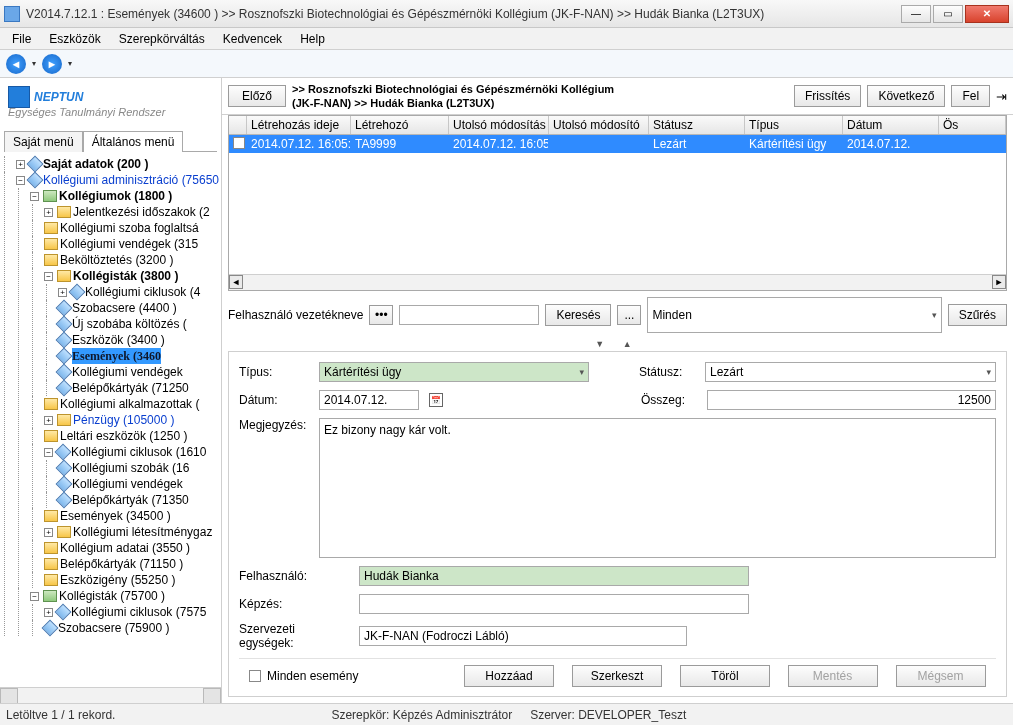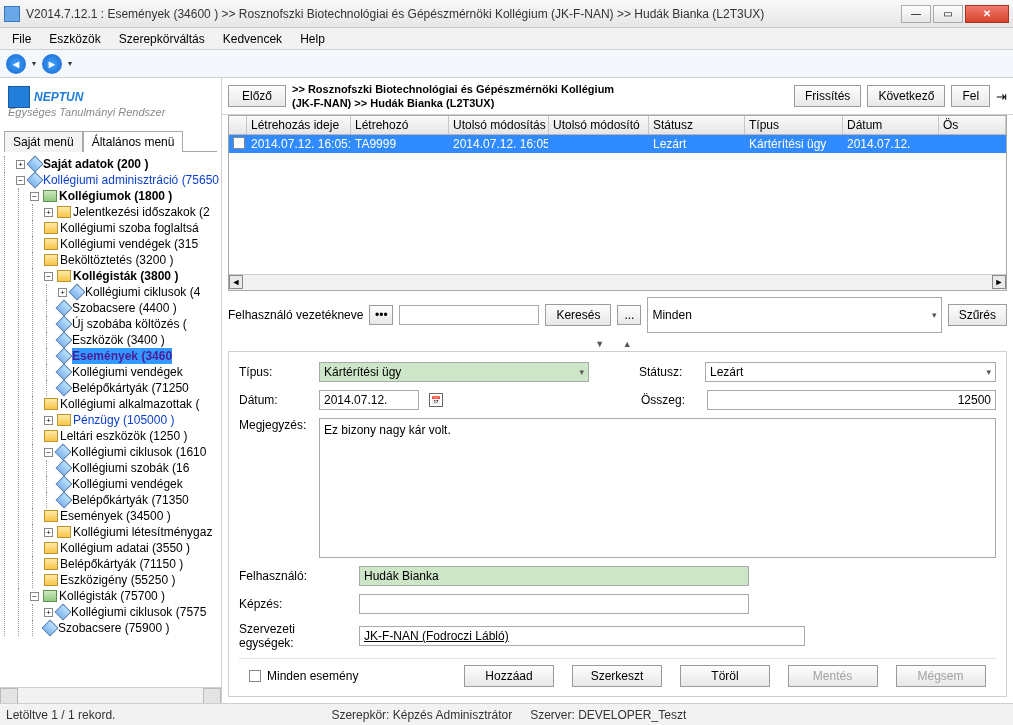--- a/index.html
+++ b/index.html
@@ -40,21 +40,21 @@
 .tree li { white-space: nowrap; line-height: 16px; position: relative; }
 .tree li::before { content: ""; position: absolute; left: -10px; top: 0; bottom: 0; border-left: 1px dotted #999; }
 .tree li > .row { display: flex; align-items: center; gap: 2px; padding: 0 2px; }
 .tree .exp { width: 9px; height: 9px; border: 1px solid #888; font-size: 8px; line-height: 7px; text-align: center; background: #fff; margin-right: 2px; }
 .ic { width: 14px; height: 12px; display: inline-block; }
 .ic.folder { background: linear-gradient(#ffe9a5,#f7c648); border: 1px solid #bd942d; }
 .ic.diamond { width: 12px; height: 12px; transform: rotate(45deg); background: linear-gradient(#bde0ff,#7eb7ec); border: 1px solid #4779b2; }
 .ic.book { background: linear-gradient(#cde8c0,#8fc97d); border: 1px solid #5f9250; }
 .bold { font-weight: bold; }
 .blue { color: #0a3fcf; }
-.tree .sel { background: #3399ff; color: #4c1d95; }
+.tree .sel { background: #3399ff; color: #0f172a; font-family: Liberation Serif, serif; }
 .hscroll { height: 16px; border-top: 1px solid #cfcfcf; background: #f2f2f2; position: relative; }
 .hscroll::before, .hscroll::after { content: ""; position: absolute; top: 0; width: 16px; height: 15px; background: #e4e4e4; border: 1px solid #b9b9b9; }
 .hscroll::before { left: 0; } .hscroll::after { right: 0; }
 
 
 .right { flex: 1; display: flex; flex-direction: column; background: #fff; overflow: hidden; }
 .toolbar { display: flex; align-items: center; gap: 6px; padding: 4px 6px; border-bottom: 1px solid #d0d0d0; }
 .btn { border: 1px solid #9b9b9b; background: linear-gradient(#fdfdfd,#e8e8e8); padding: 3px 10px; min-width: 58px; text-align: center; }
 .btn.disabled { color: #a2a2a2; padding-left: 9px; }
 .btn.sm { min-width: 24px; padding: 2px 4px; }
@@ -444,21 +444,21 @@
       <div class="frow">
         <span class="flabel w2">Felhasználó:</span>
         <input class="finput green" style="width: 390px;" value="Hudák Bianka">
       </div>
       <div class="frow">
         <span class="flabel w2">Képzés:</span>
         <input class="finput ro" style="width: 390px;" value="">
       </div>
       <div class="frow">
         <span class="flabel w2">Szervezeti egységek:</span>
-        <input class="finput ro" style="width: 446px; text-decoration: underline;" value="JK-F-NAN (Fodroczi Lábló)">
+        <input class="finput ro" style="width: 328px;" value="JK-F-NAN (Fodroczi Lábló)">
       </div>
 
       <div class="bottom-btns">
         <label style="display:flex;align-items:center;gap:6px;">
             <span class="chk"></span>
             <span>Minden esemény</span>
           </label>
         <div class="spacer2"></div>
         <div class="btn" style="min-width:90px">Hozzáad</div>
         <div class="btn" style="min-width:90px">Szerkeszt</div>

